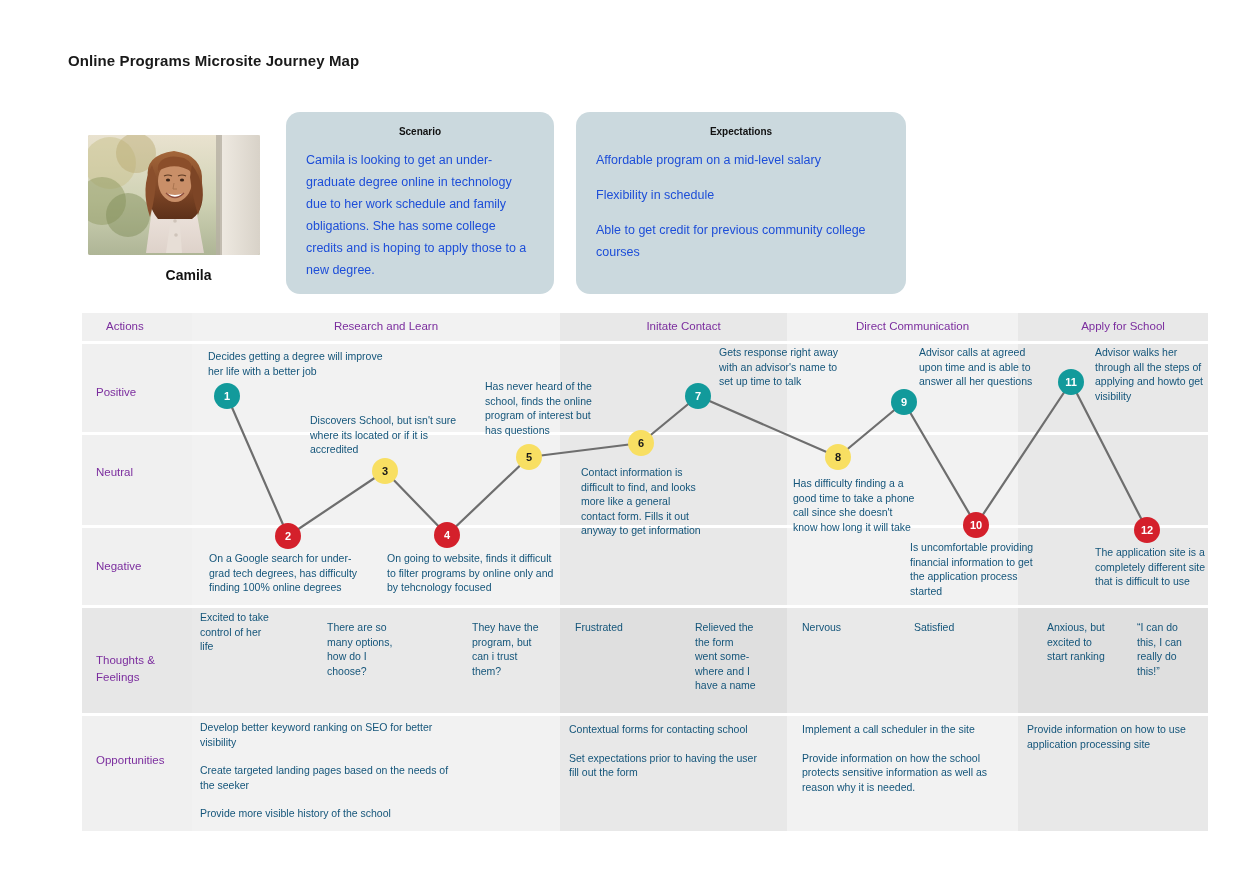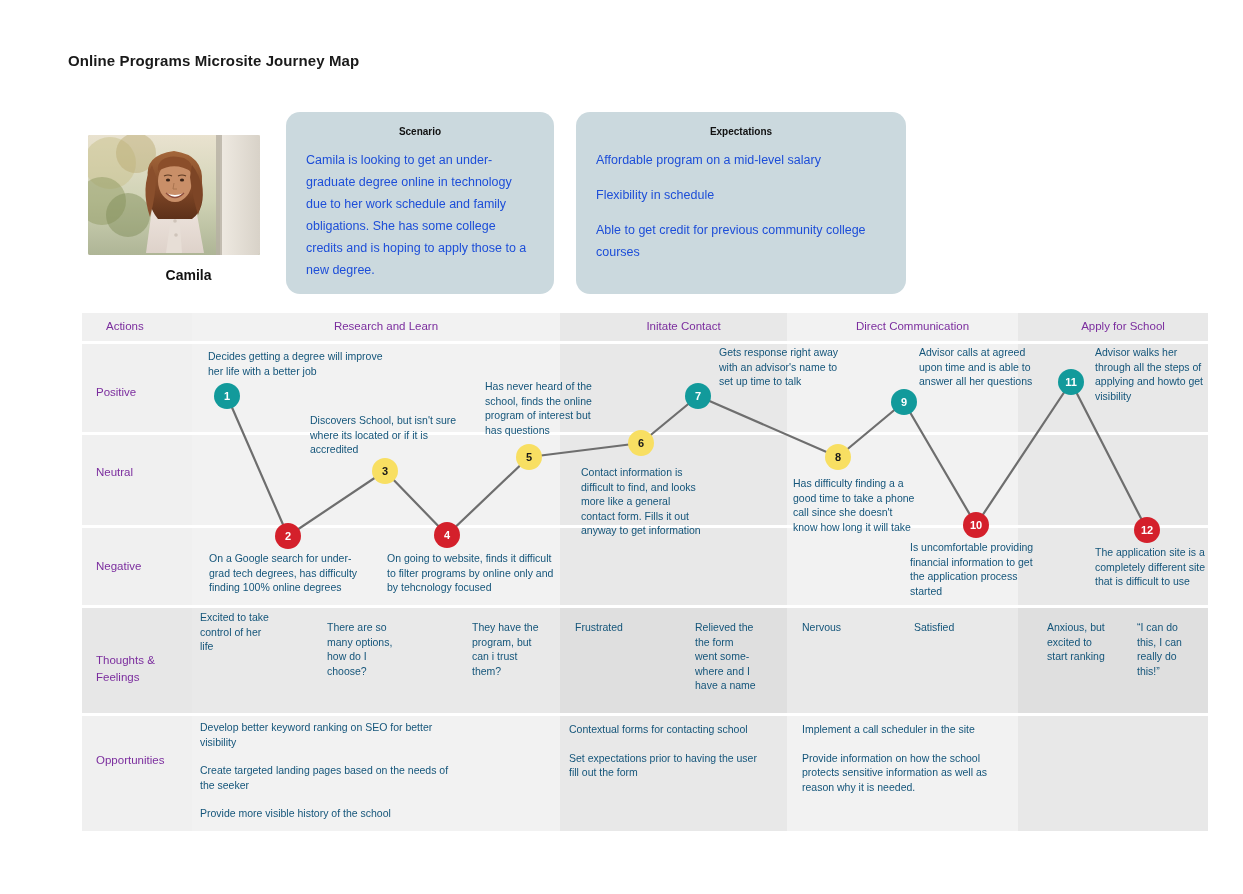--- a/index.html
+++ b/index.html
@@ -307,14 +307,17 @@
     <p>Provide more visible history of the school</p>
   </div>
   <div class="jt-cell-text" style="left:487px; top:409px; width:200px;">
     <p>Contextual forms for contacting school</p>
     <p>Set expectations prior to having the user fill out the form</p>
   </div>
   <div class="jt-cell-text" style="left:720px; top:409px; width:190px;">
     <p>Implement a call scheduler in the site</p>
     <p>Provide information on how the school protects sensitive information as well as reason why it is needed.</p>
   </div>
+  <div class="jt-cell-text" style="left:945px; top:409px; width:165px;">
+    <p>Provide information on how to use application processing site</p>
+  </div>
 
 </div>
 
 </body></html>

